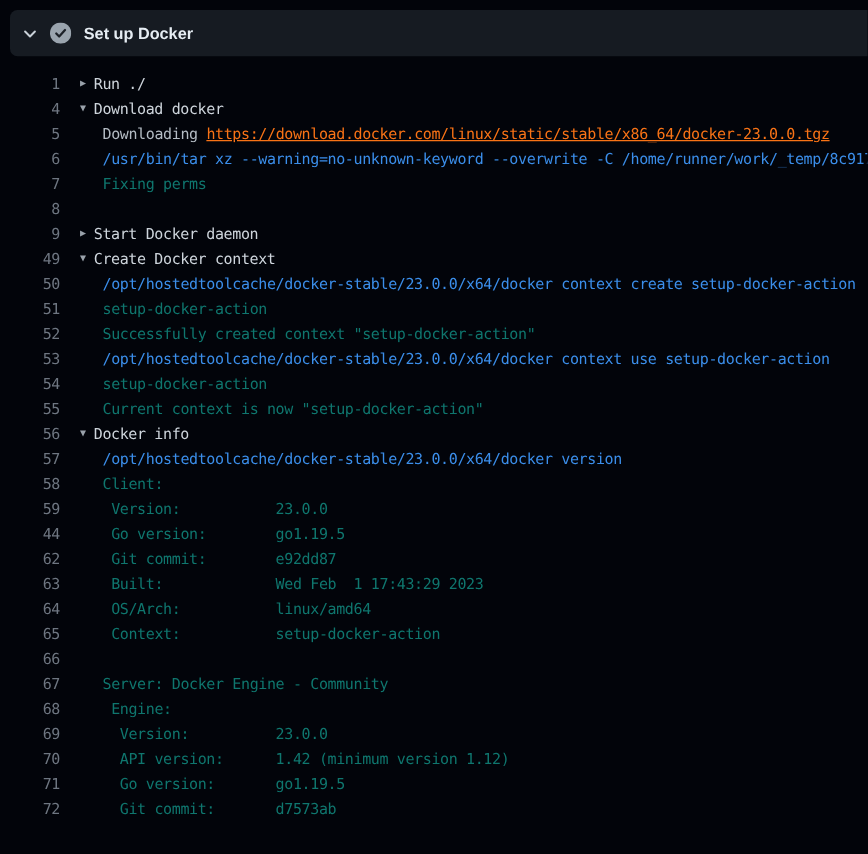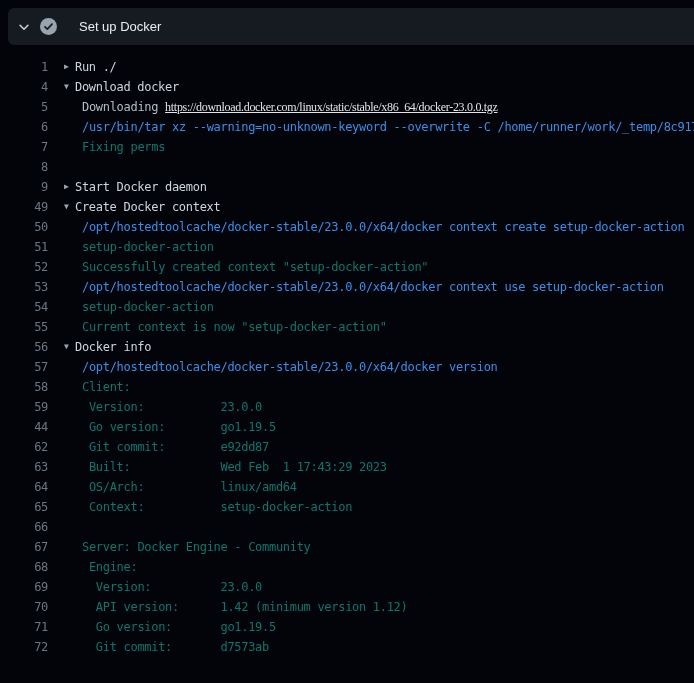--- a/index.html
+++ b/index.html
@@ -10,23 +10,23 @@
   }
   .step-header{
     position:absolute;left:8px;top:8px;right:0;height:37px;
     background:#161b22;border-radius:6px 0 0 6px;
     display:flex;align-items:center;box-sizing:border-box;
     padding-left:9px;cursor:pointer;
   }
   .chev{flex:0 0 auto;display:flex;align-items:center;}
   .status{flex:0 0 auto;display:flex;align-items:center;margin-left:9px;}
   .step-title{
-    margin-left:22px;
+    margin-left:10px;
     font-family:"Liberation Sans","DejaVu Sans",sans-serif;
-    font-size:13px;font-weight:400;color:#e6edf3;
+    font-size:13px;font-weight:700;color:#e6edf3;
   }
   .log{
     position:absolute;top:45px;left:0;right:0;bottom:0;
     padding-top:12px;overflow:hidden;
   }
   .row{height:20px;display:flex;align-items:center;white-space:pre;}
   .num{
     flex:0 0 48px;width:48px;text-align:right;
     color:#6e7681;font-size:12px;letter-spacing:-0.3px;cursor:pointer;
   }
@@ -36,21 +36,21 @@
     color:#ced5dc;cursor:pointer;
   }
   .tri{
     font-size:8px;width:11px;flex:0 0 11px;color:#9aa2ab;
     letter-spacing:0;line-height:20px;
   }
   .body.text,.body.command,.body.link{padding-left:34px;white-space:pre;}
   .body.text{color:#0f766e;}
   .body.command{color:#3b8eea;}
   .body.link{color:#b4bcc4;}
-  .body.link a{color:#e5e5e5;text-decoration:underline;cursor:pointer;font-family:Liberation Serif, serif;}
+  .body.link a{color:#f97316;text-decoration:underline;cursor:pointer;}
 </style>
 </head>
 <body>
 
 <div class="step-header">
   <span class="chev">
     <svg width="14" height="14" viewBox="0 0 16 16">
       <path d="M3.5 6l4.5 4.5L12.5 6" stroke="#c9d1d9" stroke-width="1.8" fill="none" stroke-linecap="round" stroke-linejoin="round"></path>
     </svg>
   </span>

